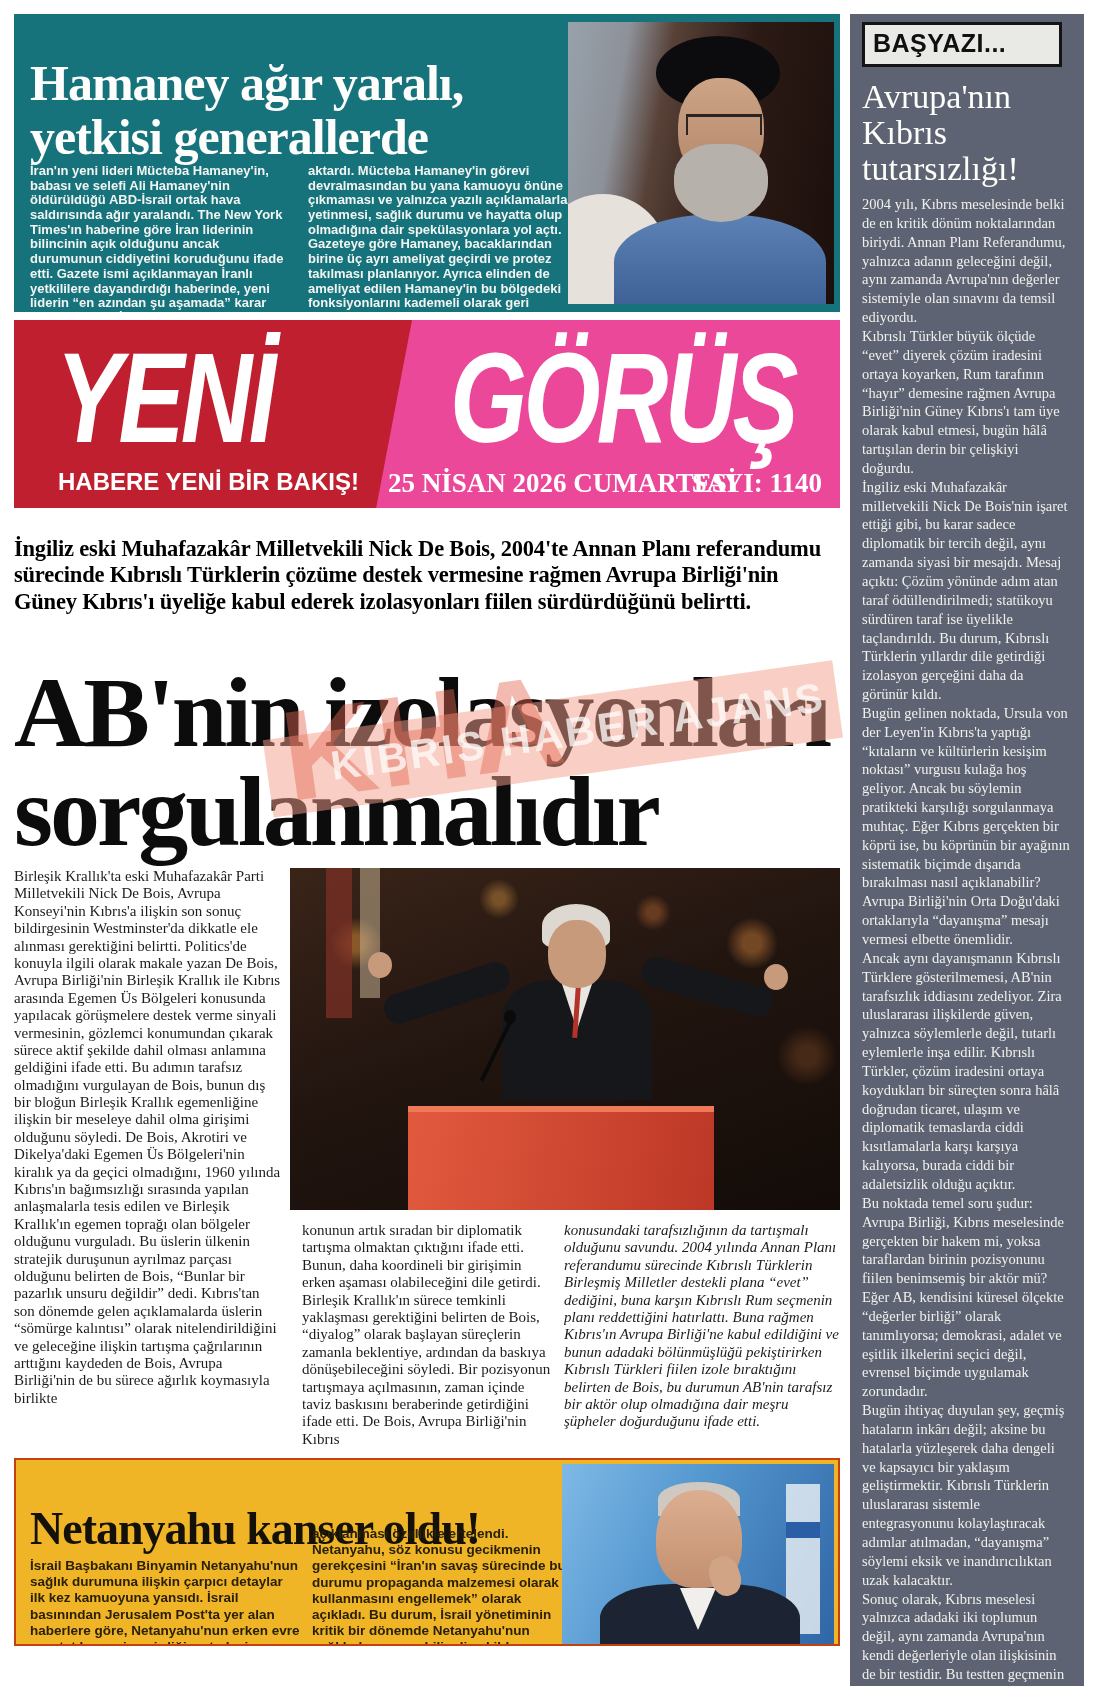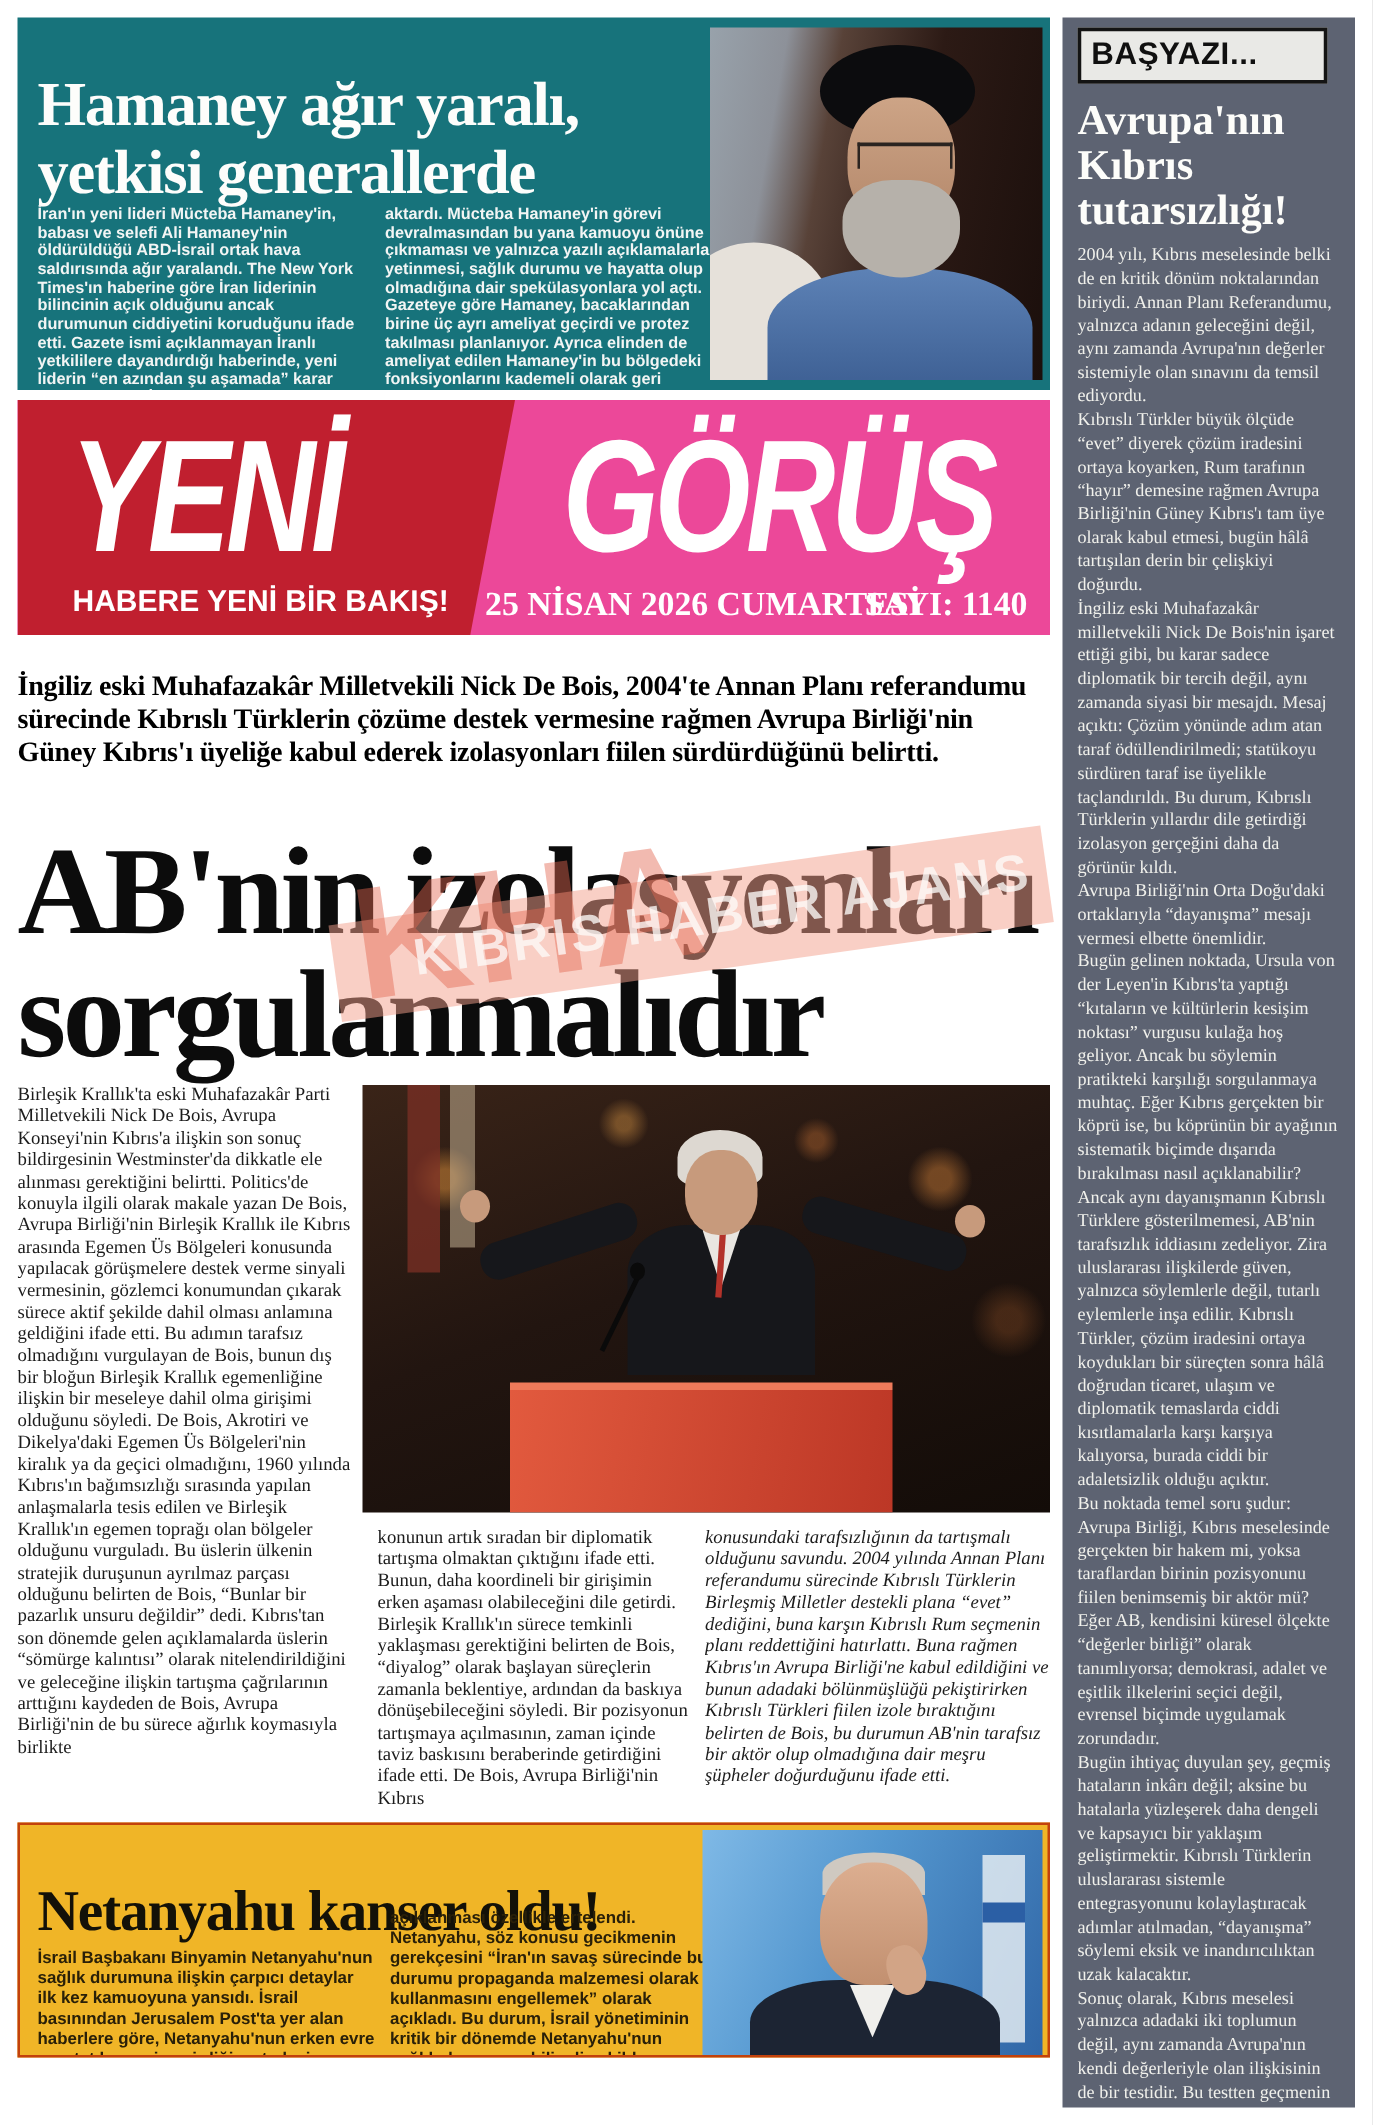--- a/index.html
+++ b/index.html
@@ -106,21 +106,21 @@
   .nt-suit{position:absolute;left:38px;top:120px;width:200px;height:94px;background:#1c2433;border-radius:36% 36% 0 0;}
   .nt-shirt{position:absolute;left:118px;top:124px;width:36px;height:42px;background:#f0efec;
             clip-path:polygon(0 0,100% 0,50% 100%);}
 
   
   .sidebar{left:850px;top:14px;width:234px;height:1672px;background:#5d6372;overflow:hidden;box-sizing:border-box;
            padding:8px 12px 10px 12px;}
   .kicker-box{width:178px;background:#e9e9e6;border:3px solid #141414;padding:4px 8px 6px 8px;
               font-family:"Liberation Sans",sans-serif;font-weight:bold;font-size:25px;color:#101010;
               letter-spacing:0.5px;}
-  .ed-title{margin:12px 0 8px 0;color:#fdfdfa;font-weight:bold;font-size:34px;line-height:1.06;}
+  .ed-title{margin:12px 0 8px 0;color:#fdfdfa;font-weight:normal;font-size:34px;line-height:1.06;}
   .ed-body p{margin:0;color:#f1f1ec;font-size:14.5px;line-height:1.3;}
 </style>
 </head>
 <body>
 
 <div class="page">
 
   <section class="abs teal-block">
     <h1 class="teal-head">Hamaney ağır yaralı, yetkisi generallerde</h1>
     <div class="teal-col c1">İran'ın yeni lideri Mücteba Hamaney'in, babası ve selefi Ali Hamaney'nin öldürüldüğü ABD-İsrail ortak hava saldırısında ağır yaralandı. The New York Times'ın haberine göre İran liderinin bilincinin açık olduğunu ancak durumunun ciddiyetini koruduğunu ifade etti. Gazete ismi açıklanmayan İranlı yetkililere dayandırdığı haberinde, yeni liderin “en azından şu aşamada” karar alma yetkisini İran Devrim Muhafızları generallerine devrettiğini</div>
@@ -190,22 +190,22 @@
     </div>
   </section>
 
   <aside class="abs sidebar">
     <div class="kicker-box">BAŞYAZI...</div>
     <h2 class="ed-title">Avrupa'nın Kıbrıs tutarsızlığı!</h2>
     <div class="ed-body">
       <p>2004 yılı, Kıbrıs meselesinde belki de en kritik dönüm noktalarından biriydi. Annan Planı Referandumu, yalnızca adanın geleceğini değil, aynı zamanda Avrupa'nın değerler sistemiyle olan sınavını da temsil ediyordu.</p>
       <p>Kıbrıslı Türkler büyük ölçüde “evet” diyerek çözüm iradesini ortaya koyarken, Rum tarafının “hayır” demesine rağmen Avrupa Birliği'nin Güney Kıbrıs'ı tam üye olarak kabul etmesi, bugün hâlâ tartışılan derin bir çelişkiyi doğurdu.</p>
       <p>İngiliz eski Muhafazakâr milletvekili Nick De Bois'nin işaret ettiği gibi, bu karar sadece diplomatik bir tercih değil, aynı zamanda siyasi bir mesajdı. Mesaj açıktı: Çözüm yönünde adım atan taraf ödüllendirilmedi; statükoyu sürdüren taraf ise üyelikle taçlandırıldı. Bu durum, Kıbrıslı Türklerin yıllardır dile getirdiği izolasyon gerçeğini daha da görünür kıldı.</p>
+      <p>Bugün gelinen noktada, Ursula von der Leyen'in Kıbrıs'ta yaptığı “kıtaların ve kültürlerin kesişim noktası” vurgusu kulağa hoş geliyor. Ancak bu söylemin pratikteki karşılığı sorgulanmaya muhtaç. Eğer Kıbrıs gerçekten bir köprü ise, bu köprünün bir ayağının sistematik biçimde dışarıda bırakılması nasıl açıklanabilir?</p>
       <p>Avrupa Birliği'nin Orta Doğu'daki ortaklarıyla “dayanışma” mesajı vermesi elbette önemlidir.</p>
-      <p>Bugün gelinen noktada, Ursula von der Leyen'in Kıbrıs'ta yaptığı “kıtaların ve kültürlerin kesişim noktası” vurgusu kulağa hoş geliyor. Ancak bu söylemin pratikteki karşılığı sorgulanmaya muhtaç. Eğer Kıbrıs gerçekten bir köprü ise, bu köprünün bir ayağının sistematik biçimde dışarıda bırakılması nasıl açıklanabilir?</p>
       <p>Ancak aynı dayanışmanın Kıbrıslı Türklere gösterilmemesi, AB'nin tarafsızlık iddiasını zedeliyor. Zira uluslararası ilişkilerde güven, yalnızca söylemlerle değil, tutarlı eylemlerle inşa edilir. Kıbrıslı Türkler, çözüm iradesini ortaya koydukları bir süreçten sonra hâlâ doğrudan ticaret, ulaşım ve diplomatik temaslarda ciddi kısıtlamalarla karşı karşıya kalıyorsa, burada ciddi bir adaletsizlik olduğu açıktır.</p>
       <p>Bu noktada temel soru şudur: Avrupa Birliği, Kıbrıs meselesinde gerçekten bir hakem mi, yoksa taraflardan birinin pozisyonunu fiilen benimsemiş bir aktör mü? Eğer AB, kendisini küresel ölçekte “değerler birliği” olarak tanımlıyorsa; demokrasi, adalet ve eşitlik ilkelerini seçici değil, evrensel biçimde uygulamak zorundadır.</p>
       <p>Bugün ihtiyaç duyulan şey, geçmiş hataların inkârı değil; aksine bu hatalarla yüzleşerek daha dengeli ve kapsayıcı bir yaklaşım geliştirmektir. Kıbrıslı Türklerin uluslararası sistemle entegrasyonunu kolaylaştıracak adımlar atılmadan, “dayanışma” söylemi eksik ve inandırıcılıktan uzak kalacaktır.</p>
       <p>Sonuç olarak, Kıbrıs meselesi yalnızca adadaki iki toplumun değil, aynı zamanda Avrupa'nın kendi değerleriyle olan ilişkisinin de bir testidir. Bu testten geçmenin yolu ise açık: Söylem ile eylem arasındaki mesafeyi kapatmak. Bizden söylemesi...</p>
     </div>
   </aside>
 
 </div>
 
 </body></html>

